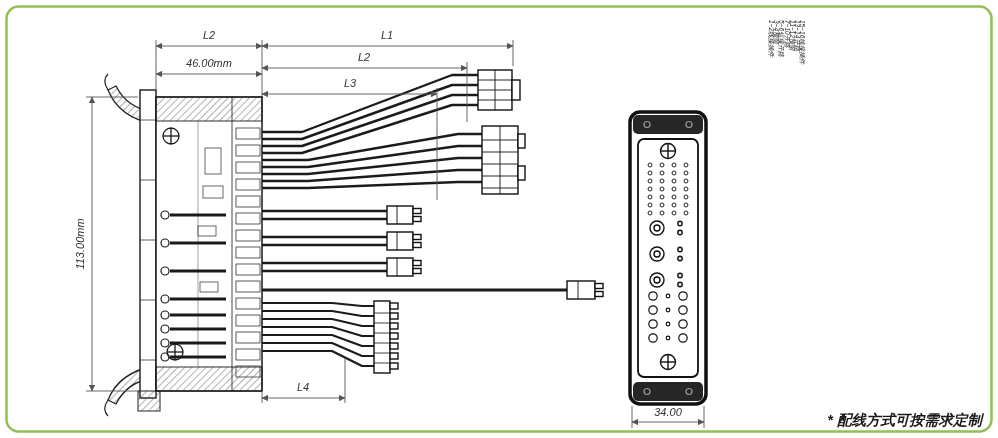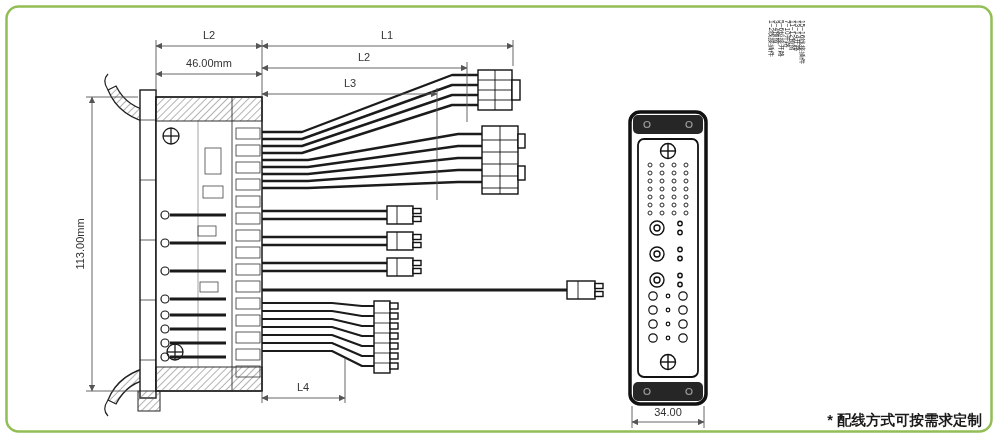--- a/index.html
+++ b/index.html
@@ -1,17 +1,17 @@
 <!DOCTYPE html>
 <html><head>
 <meta charset="utf-8">
 <style>
   html,body{margin:0;padding:0;background:#fff;}
   .canvas{position:relative;width:998px;height:438px;background:#ffffff;overflow:hidden;
-          font-family:"Liberation Sans","DejaVu Sans",sans-serif;}
+          font-family:"Liberation Sans","DejaVu Sans",sans-serif;font-style:italic;}
   svg{display:block;}
   svg text{font-family:"Liberation Sans","DejaVu Sans",sans-serif;fill:#333;}
   .dimlabel{font-size:11px;}
   .note{font-size:6.5px;fill:#222;}
   .footnote{font-size:14.5px;font-weight:bold;fill:#1a1a1a;}
 </style>
 </head>
 <body>
 
 <div class="canvas">

